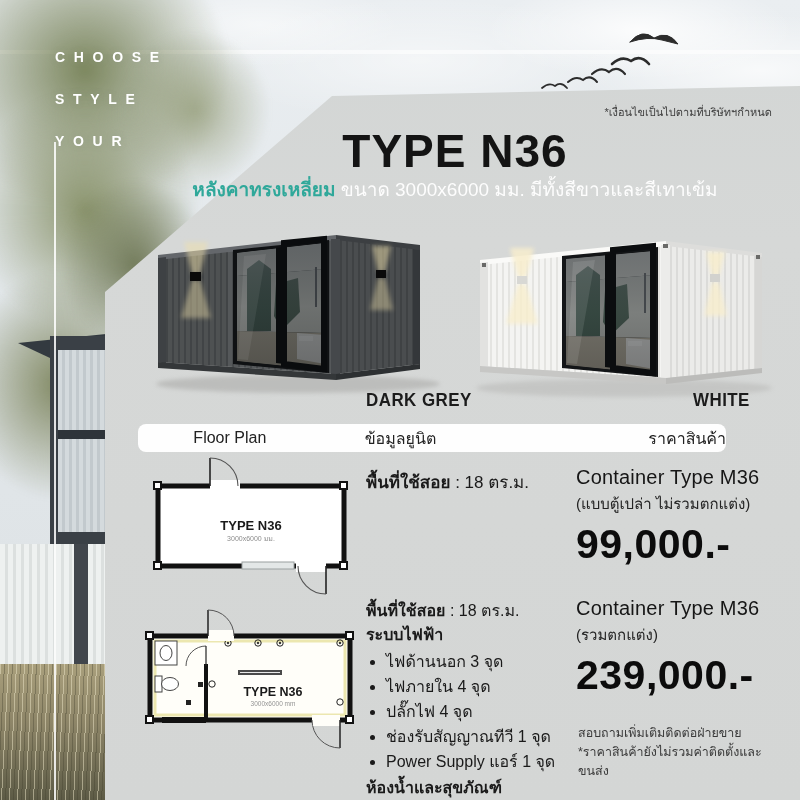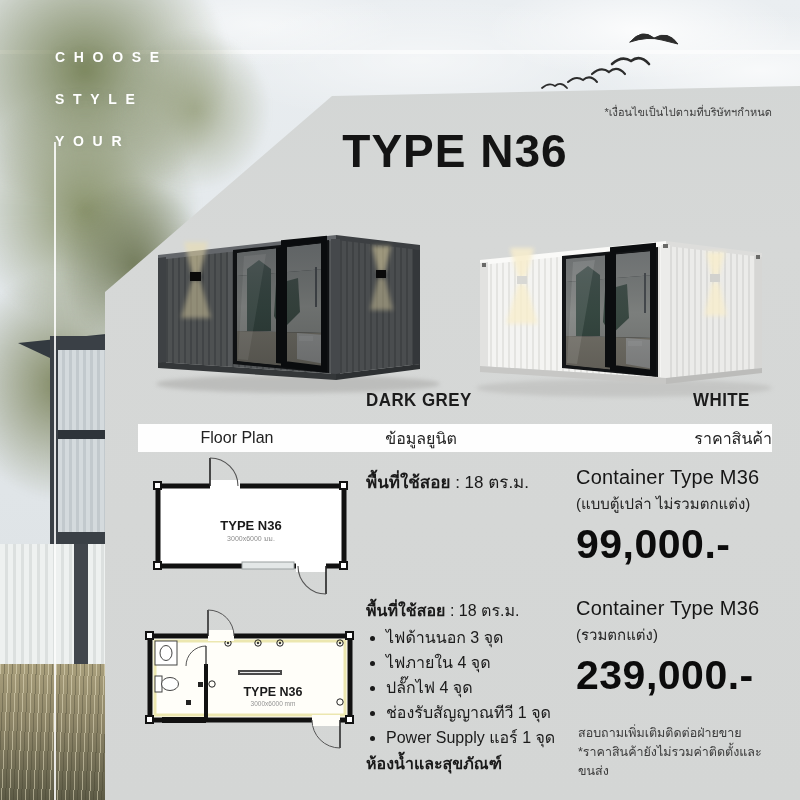--- a/index.html
+++ b/index.html
@@ -52,22 +52,22 @@
   .title{position:absolute;left:255px;top:124px;width:400px;text-align:center;
     font-size:46px;font-weight:bold;letter-spacing:1px;color:#141414;}
   .subtitle{position:absolute;left:175px;top:174px;width:560px;text-align:center;font-size:19px;}
   .subtitle .hl{color:#2fa89a;font-weight:bold;}
   .subtitle .rest{color:#fdfdfd;font-weight:500;}
   .variant-label{position:absolute;font-size:18px;font-weight:600;color:#1c1c1c;
     letter-spacing:.5px;transform:scaleX(.94);transform-origin:left;}
   .lab-dark{left:366px;top:390px;}
   .lab-white{left:693px;top:390px;}
   
-  .header-bar{position:absolute;left:138px;top:424px;width:634px;height:28px;background:#fefefe;
-    display:flex;align-items:center;font-size:16px;color:#222;font-weight:500;}
+  .header-bar{position:absolute;left:138px;top:424px;width:588px;height:28px;background:#fefefe;
+    display:flex;align-items:center;font-size:16px;color:#222;font-weight:500;border-radius:8px;}
   .header-bar .c1{width:198px;text-align:center;}
   .header-bar .c2{width:170px;text-align:center;}
   .header-bar .c3{width:266px;text-align:right;}
   .area-line{position:absolute;left:366px;font-size:17px;color:#1a1a1a;}
   .area-line b{font-weight:bold;}
   .r1-area{top:468px;}
   .price-block{position:absolute;left:576px;width:210px;color:#161616;}
   .pb1{top:466px;} .pb2{top:597px;}
   .price-block .prod{font-size:20px;letter-spacing:.2px;}
   .price-block .note{font-size:15px;margin-top:3px;color:#242424;}
@@ -124,20 +124,23 @@
 
   <div class="tagline">
     <div>CHOOSE</div>
     <div>STYLE</div>
     <div>YOUR</div>
   </div>
 
   <div class="top-note">*เงื่อนไขเป็นไปตามที่บริษัทฯกำหนด</div>
 
   <div class="title">TYPE N36</div>
+  <div class="subtitle">
+    <span class="hl">หลังคาทรงเหลี่ยม</span><span class="rest"> ขนาด 3000x6000 มม. มีทั้งสีขาวและสีเทาเข้ม</span>
+  </div>
 
   <svg class="render rd" viewBox="0 0 300 190">
     <defs>
       <pattern id="corrD" width="6" height="8" patternUnits="userSpaceOnUse">
         <rect width="6" height="8" fill="#55585a"></rect>
           <rect width="2" height="8" fill="#474a4c"></rect>
       </pattern>
       <pattern id="corrDs" width="6" height="8" patternUnits="userSpaceOnUse">
         <rect width="6" height="8" fill="#4a4d4f"></rect>
           <rect width="2" height="8" fill="#3f4244"></rect>
@@ -348,20 +351,21 @@
       <rect x="170" y="107" width="28" height="11" fill="#fffef9"></rect>
       <line x1="198" y1="112" x2="198" y2="140" stroke="#222" stroke-width="1.5"></line>
       <path d="M 198,140 A 28 28 0 0 1 170,112" fill="none" stroke="#555" stroke-width="1"></path>
     </g>
     <text x="131" y="88" text-anchor="middle" font-size="12.5" font-weight="bold" fill="#1a1a1a">TYPE N36</text>
     <text x="131" y="98" text-anchor="middle" font-size="6.5" fill="#949494">3000x6000 mm</text>
   </svg>
 
   <div class="info2">
     <div><span class="bold">พื้นที่ใช้สอย</span><span> : 18 ตร.ม.</span></div>
+    <div class="bold">ระบบไฟฟ้า</div>
     <ul>
       <li>ไฟด้านนอก  3 จุด</li>
       <li>ไฟภายใน 4 จุด</li>
       <li>ปลั๊กไฟ 4  จุด</li>
       <li>ช่องรับสัญญาณทีวี 1 จุด</li>
       <li>Power Supply แอร์ 1 จุด</li>
     </ul>
     <div class="bold">ห้องน้ำและสุขภัณฑ์</div>
 
   </div>

